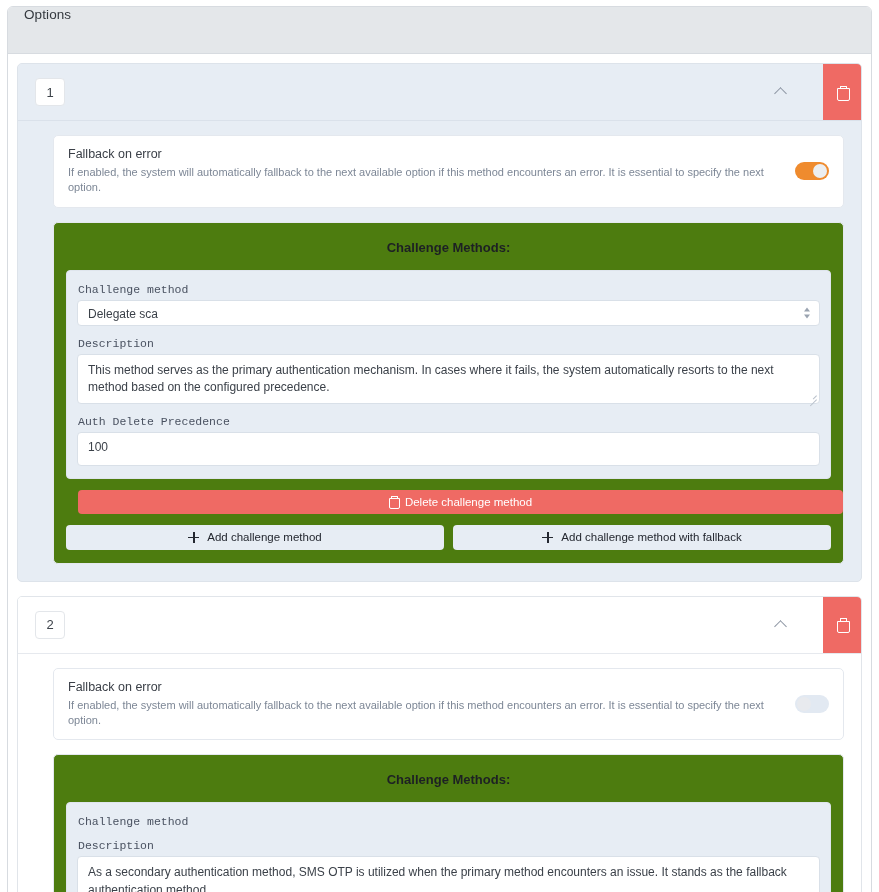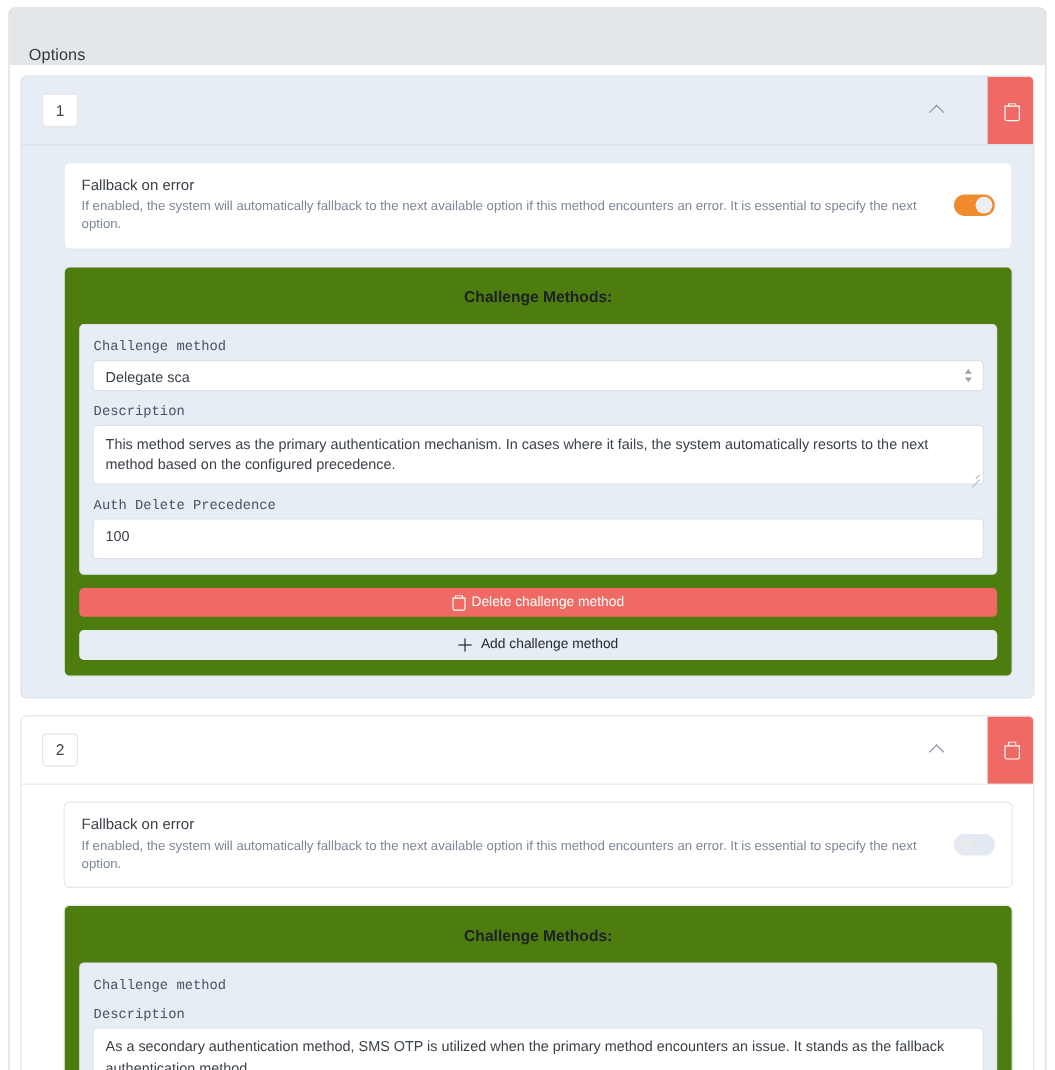--- a/index.html
+++ b/index.html
@@ -27,21 +27,21 @@
     background: #ffffff;
     border: 1px solid #d7dbe0;
     border-radius: 6px;
   }
   .options-header {
     height: 47px;
     background: #e4e7ea;
     border-bottom: 1px solid #d7dbe0;
     border-radius: 5px 5px 0 0;
     display: flex;
-    align-items: flex-end;
+    align-items: flex-start;
     padding-left: 16px;
   }
   .options-header-title {
     font-size: 13.5px;
     color: #34393f;
     letter-spacing: .1px;
   }
   .options-body {
     padding: 9px 9px 9px 9px;
   }
@@ -265,20 +265,21 @@
     margin-top: 11px;
     background: #ef6a64;
     border: none;
     border-radius: 4px;
     color: #ffffff;
     font-size: 11.5px;
     font-family: "Liberation Sans", sans-serif;
     display: flex; align-items: center; justify-content: center;
     gap: 7px;
     cursor: pointer;
+    margin-left: 12px;
   }
   .add-row {
     display: flex;
     gap: 9px;
     margin-top: 11px;
   }
   .add-btn {
     flex: 1;
     height: 25px;
     background: #e7edf4;
@@ -367,20 +368,24 @@
             <button class="delete-cm-btn">
               <span class="trash sm"></span>
               <span>Delete challenge method</span>
             </button>
 
             <div class="add-row">
               <button class="add-btn">
                 <span class="plus"></span>
                 <span>Add challenge method</span>
               </button>
+              <button class="add-btn">
+                <span class="plus"></span>
+                <span>Add challenge method with fallback</span>
+              </button>
             </div>
           </div>
         </div>
       </div>
 
       <div class="option-card plain">
         <div class="option-head">
           <div class="option-number">2</div>
           <div class="option-head-right">
             <button class="collapse-btn">

